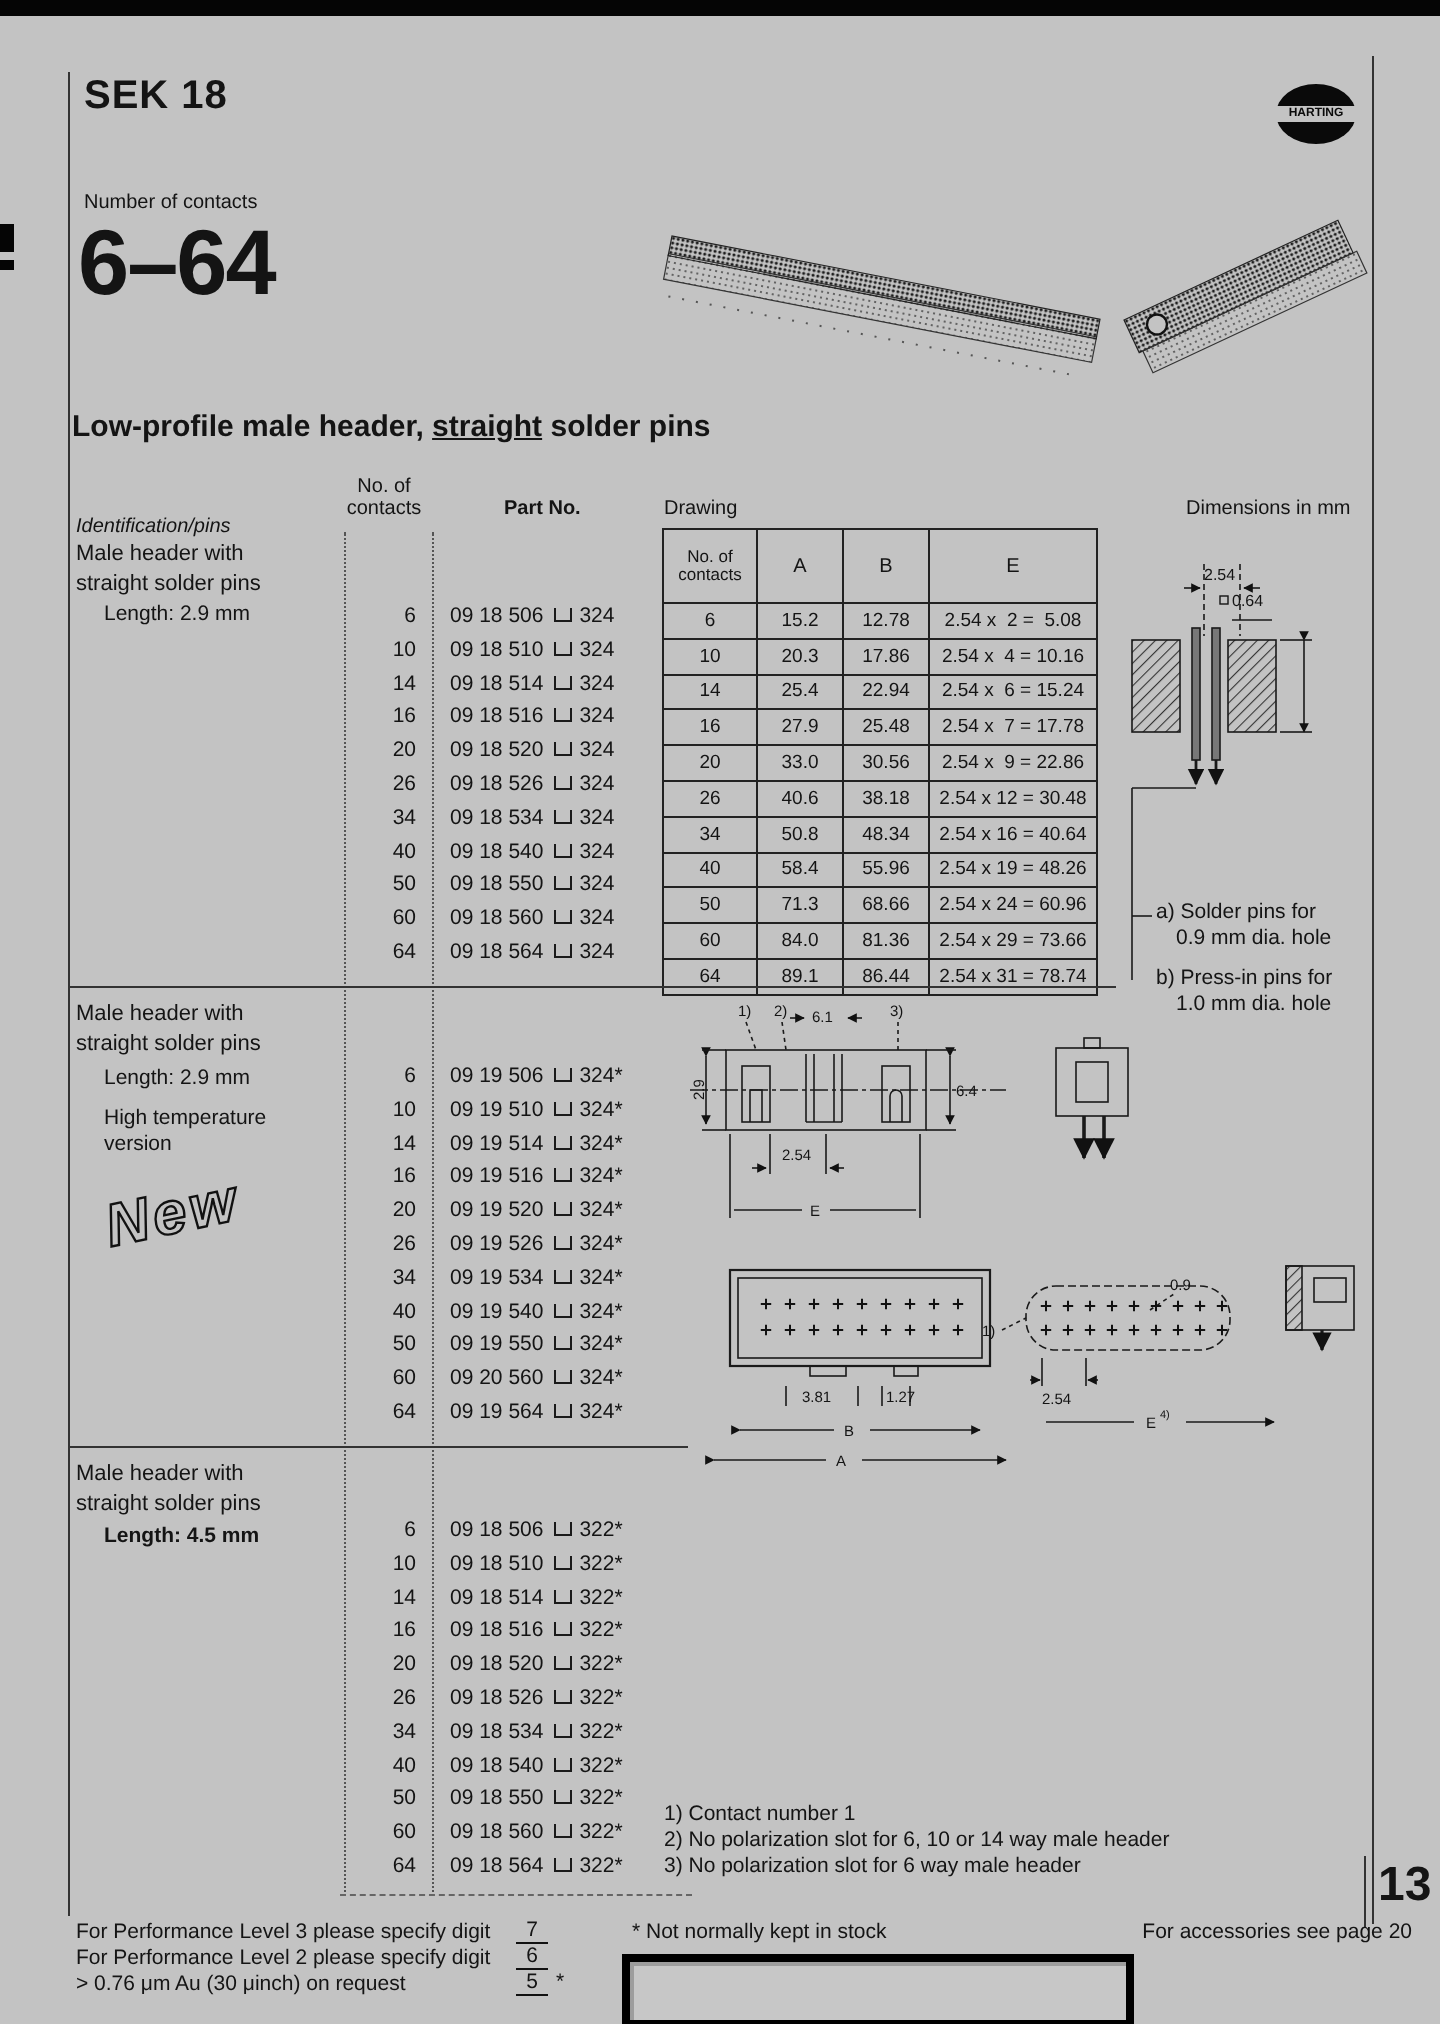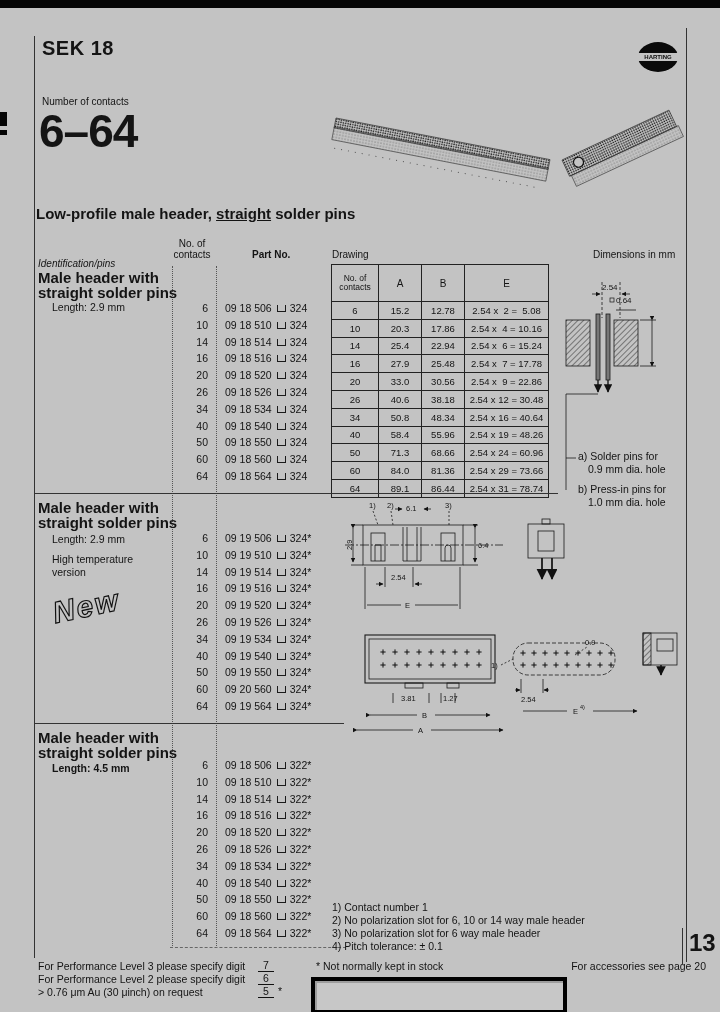--- a/index.html
+++ b/index.html
@@ -2,21 +2,21 @@
 <html><head>
 <meta charset="utf-8">
 <style>
   html,body{margin:0;padding:0;background:#8a8a8a;}
   .page{position:relative;width:720px;height:1012px;background:#c3c3c3;overflow:hidden;
         font-family:"Liberation Sans",sans-serif;color:#141414;}
   .abs{position:absolute;}
   .txt{position:absolute;white-space:pre-line;}
   .rule{position:absolute;background:#333;}
   .dotted-v{position:absolute;width:0;border-left:1px dotted #555;}
-  .sec-title{font-size:15px;font-weight:700;line-height:15px;}
+  .sec-title{font-size:11px;font-weight:400;line-height:15px;}
   .small{font-size:10.5px;line-height:13px;}
   .tiny{font-size:10px;line-height:12px;}
   .u{text-decoration:underline;}
   
   .rows{position:absolute;left:0;width:340px;}
   .prow{position:relative;height:16.8px;}
   .pc{position:absolute;left:170px;width:38px;text-align:right;font-size:10.5px;top:2px;}
   .pn{position:absolute;left:225px;top:2px;font-size:10.5px;white-space:nowrap;}
   .dbox{display:inline-block;width:7px;height:6px;border:1px solid #1a1a1a;border-top:none;
         margin:0 4px 0 5px;}
@@ -465,21 +465,20 @@
       <div class="prow">
         <span class="pc">64</span>
         <span class="pn"><span>09 18 564</span><span class="dbox"></span><span>322*</span></span>
       </div>
     </div>
 
   <div class="abs" style="left:332px;top:901px;">
     <div class="small">1) Contact number 1</div>
     <div class="small">2) No polarization slot for 6, 10 or 14 way male header</div>
     <div class="small">3) No polarization slot for 6 way male header</div>
-    <div class="small">4) Pitch tolerance: ± 0.1</div>
   </div>
 
   <div class="rule" style="left:682px;top:928px;width:1px;height:36px;"></div>
   <div class="pageno" style="left: 689px; top: 929px;">13</div>
 
   <div class="ftxt" style="left:38px;top:960px;">For Performance Level 3 please specify digit</div>
   <div class="digit" style="left:258px;top:959px;">7</div>
   <div class="ftxt" style="left:38px;top:973px;">For Performance Level 2 please specify digit</div>
   <div class="digit" style="left:258px;top:972px;">6</div>
   <div class="ftxt" style="left:38px;top:986px;">&gt; 0.76 μm Au (30 μinch) on request</div>

